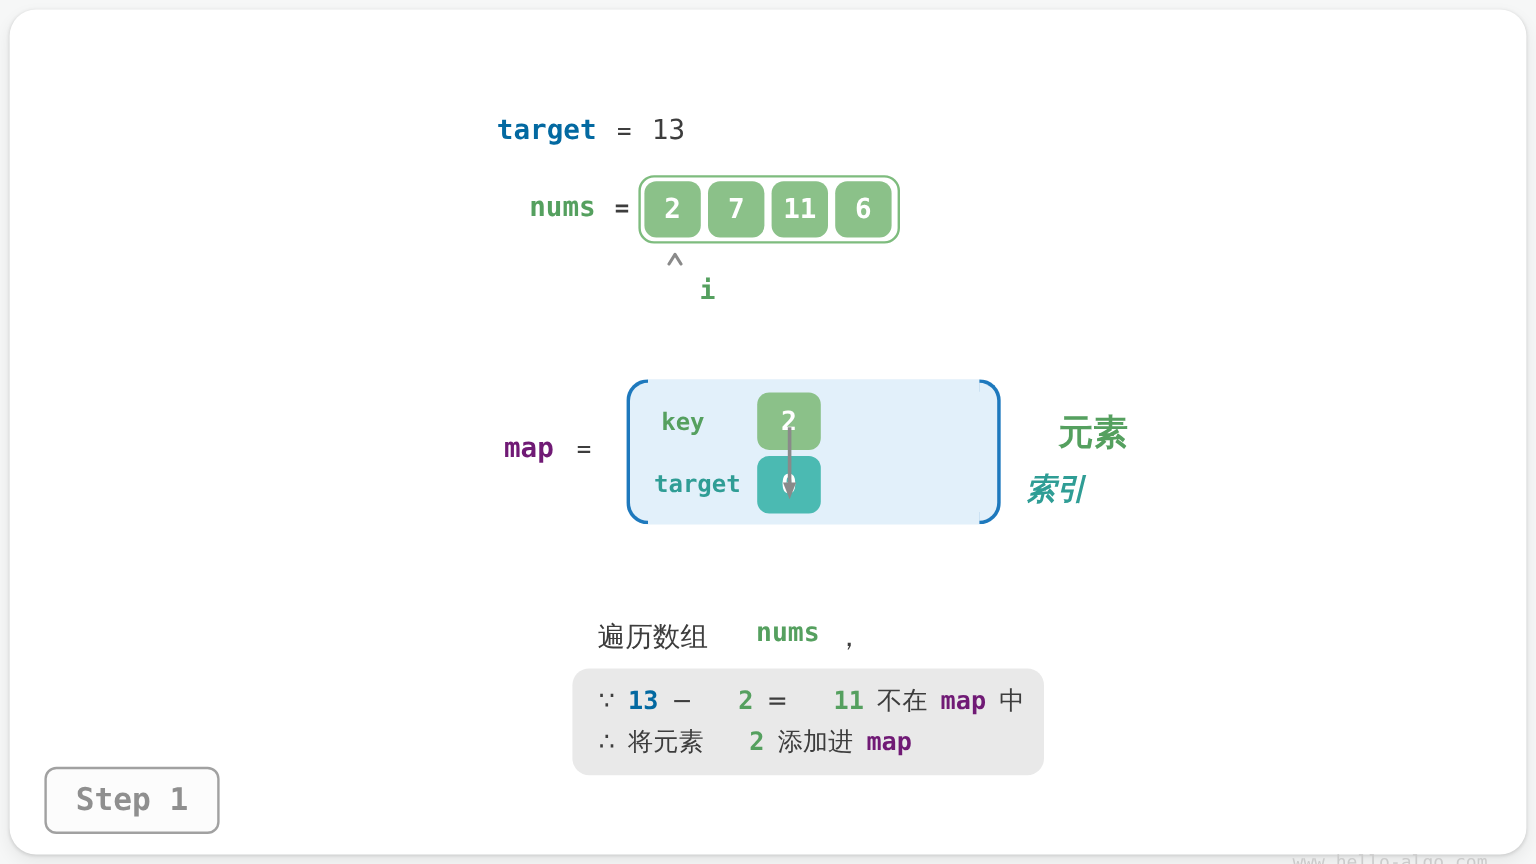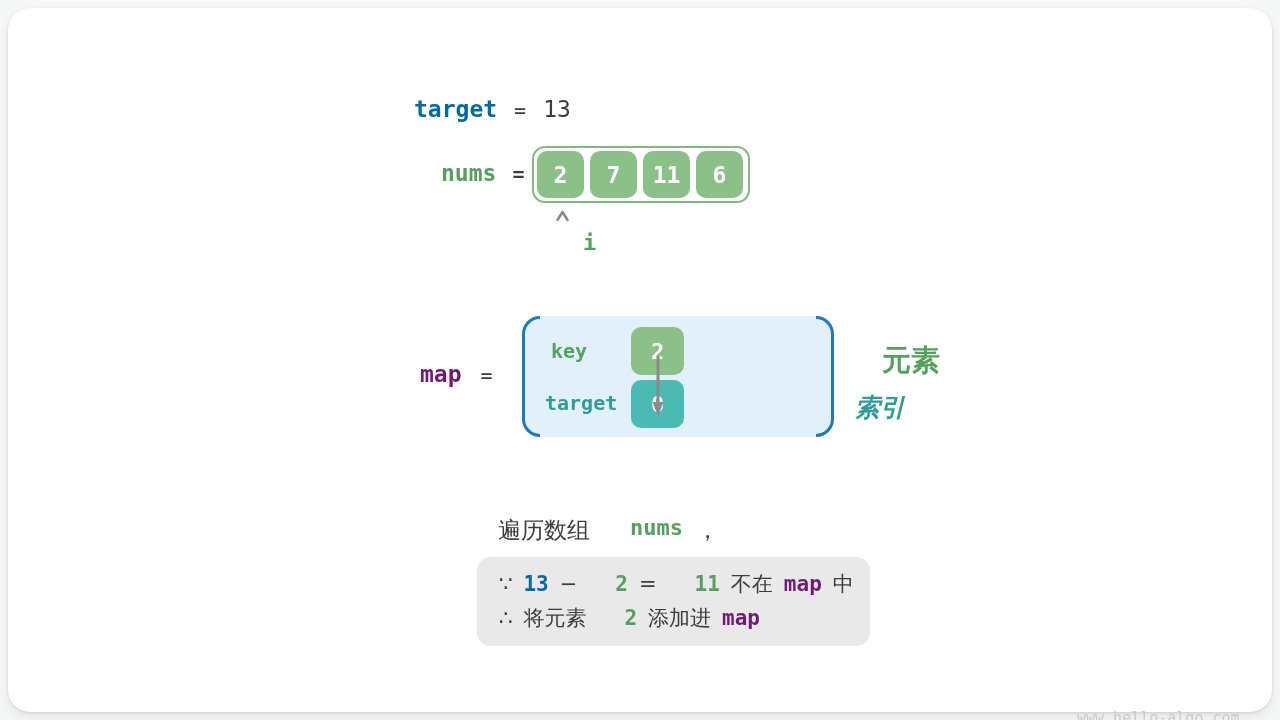--- a/index.html
+++ b/index.html
@@ -145,16 +145,17 @@
     </div>
     <div class="note-line">
       <span>∴</span>
       <span>将元素</span>
       <span class="code bold green">2</span>
       <span>添加进</span>
       <span class="code bold sky">map</span>
     </div>
   </div>
 
+  <div class="abs step-badge">Step 1</div>
 
   <div class="abs watermark">www.hello-algo.com</div>
 
 </div>
 
 </body></html>

